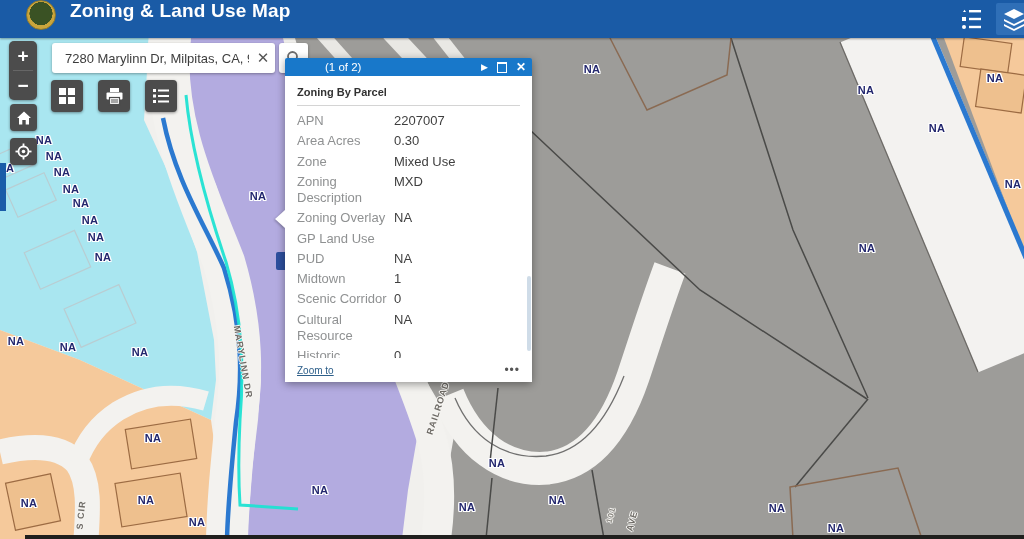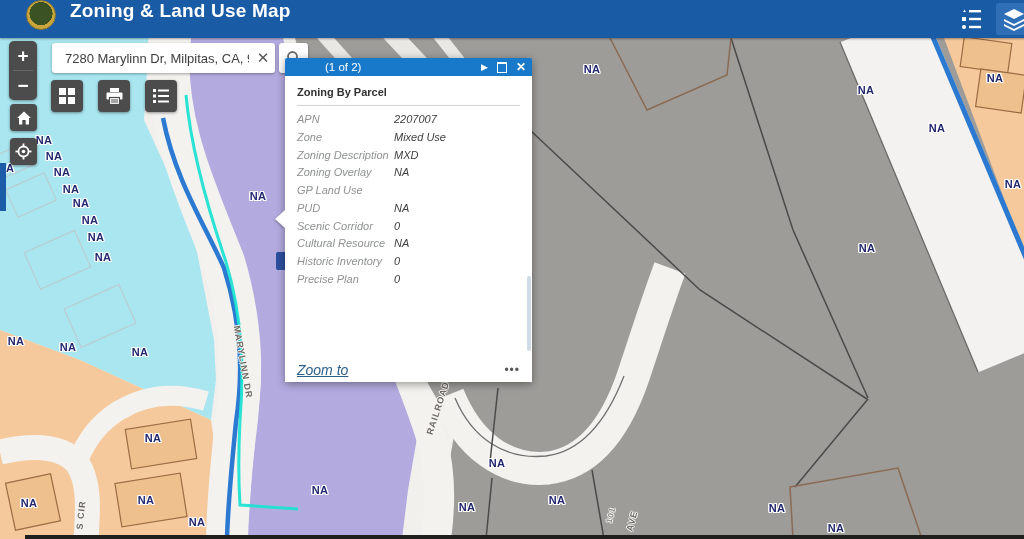--- a/index.html
+++ b/index.html
@@ -55,26 +55,26 @@
                 font-size:11.5px;padding:0 6px;border-radius:2px 2px 0 0;}
   #popup-pager{flex:1;margin-left:34px;}
   .ph-icon{margin-left:9px;cursor:pointer;display:flex;align-items:center;}
   #popup-next{font-size:9px;line-height:1;}
   #popup-max{width:8px;height:8px;border:1.5px solid #fff;border-top-width:2.5px;}
   #popup-close{font-size:12px;font-weight:bold;line-height:1;}
   #popup-body{position:relative;background:#fff;height:306px;padding:8px 12px 0 12px;
               box-sizing:border-box;overflow:hidden;}
   #popup-title{font-size:11px;font-weight:bold;color:#323232;margin:2px 0 7px 0;}
   #popup-divider{height:1px;background:#d4d4d4;margin-bottom:5px;}
-  .p-row{display:flex;padding:2px 0;font-size:11px;line-height:1.25;font-style:italic;}
+  .p-row{display:flex;padding:2px 0;font-size:13px;line-height:1.25;}
   .p-label{width:97px;flex:none;color:#8f9192;}
   .p-value{flex:1;color:#3f3f3f;}
   #popup-footer{position:absolute;left:0;right:0;bottom:0;height:24px;background:#fff;
                 display:flex;align-items:center;padding:0 12px;}
-  #zoom-to{font-size:14px;color:#2d5f8a;text-decoration:underline;cursor:pointer;font-style:italic;}
+  #zoom-to{font-size:10px;color:#2d5f8a;text-decoration:underline;cursor:pointer;}
   #popup-more{margin-left:auto;color:#555;font-size:12px;letter-spacing:1px;cursor:pointer;line-height:0;}
   #popup-anchor{position:absolute;left:-10px;top:152px;width:0;height:0;
                 border-top:9px solid transparent;border-bottom:9px solid transparent;
                 border-right:10px solid #fff;filter:drop-shadow(-1px 1px 1px rgba(0,0,0,.25));}
   #popup-scroll{position:absolute;right:1px;top:200px;width:4px;height:75px;background:#cfdce8;border-radius:2px;}
   
   #hidden-label{position:absolute;left:276px;top:252px;width:13px;height:18px;background:#2d4f9e;
                 border-radius:2px;z-index:2;}
   #side-tab{position:absolute;left:0;top:163px;width:6px;height:48px;background:#1a5ca8;z-index:4;cursor:pointer;}
   #bottom-bar{position:absolute;left:25px;top:535px;width:999px;height:4px;background:#1f1f1d;z-index:3;}
@@ -285,37 +285,45 @@
     </div>
     <div id="popup-body">
       <div id="popup-title">Zoning By Parcel</div>
       <div id="popup-divider"></div>
       <div id="popup-rows">
           <div class="p-row">
             <span class="p-label">APN</span>
             <span class="p-value">2207007</span>
           </div>
           <div class="p-row">
+            <span class="p-label">Area Acres</span>
+            <span class="p-value">0.30</span>
+          </div>
+          <div class="p-row">
             <span class="p-label">Zone</span>
             <span class="p-value">Mixed Use</span>
           </div>
           <div class="p-row">
             <span class="p-label">Zoning Description</span>
             <span class="p-value">MXD</span>
           </div>
           <div class="p-row">
             <span class="p-label">Zoning Overlay</span>
             <span class="p-value">NA</span>
           </div>
           <div class="p-row">
             <span class="p-label">GP Land Use</span>
           </div>
           <div class="p-row">
             <span class="p-label">PUD</span>
             <span class="p-value">NA</span>
+          </div>
+          <div class="p-row">
+            <span class="p-label">Midtown</span>
+            <span class="p-value">1</span>
           </div>
           <div class="p-row">
             <span class="p-label">Scenic Corridor</span>
             <span class="p-value">0</span>
           </div>
           <div class="p-row">
             <span class="p-label">Cultural Resource</span>
             <span class="p-value">NA</span>
           </div>
           <div class="p-row">

